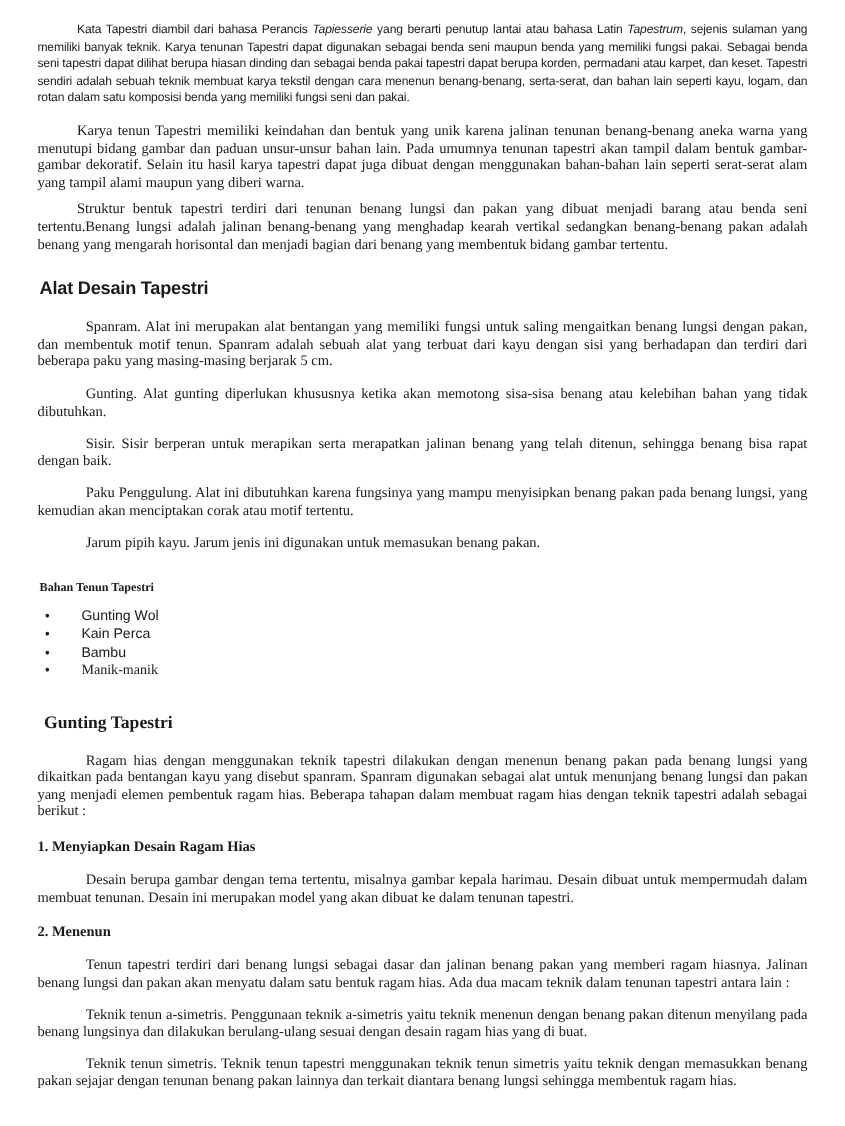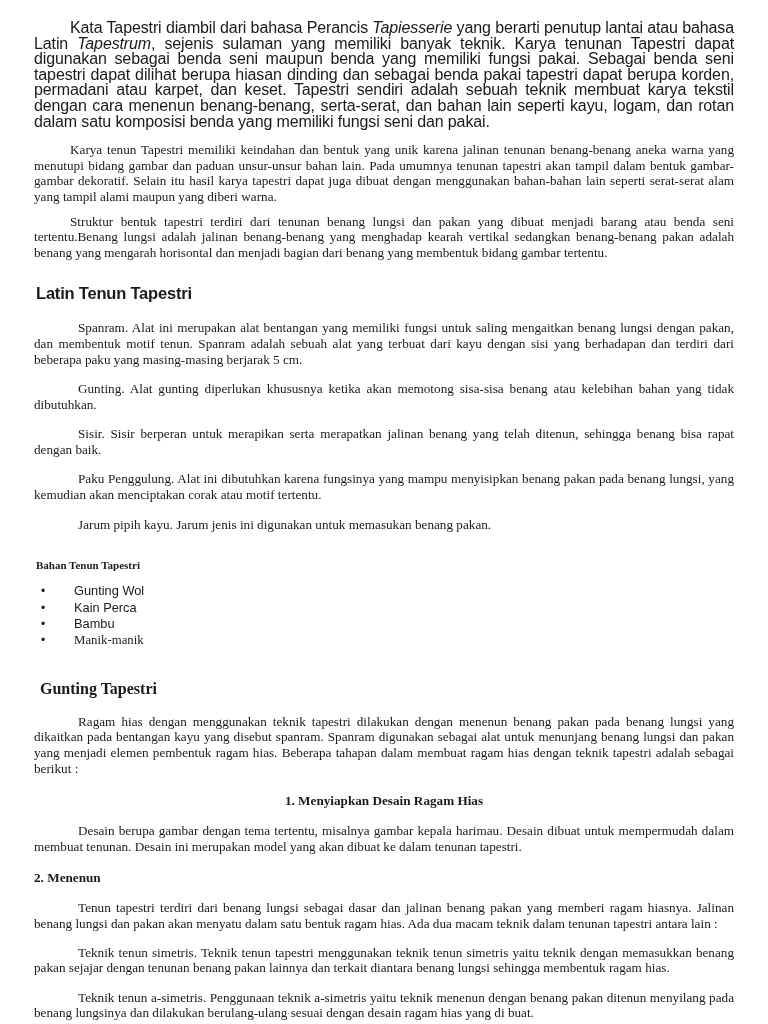--- a/index.html
+++ b/index.html
@@ -28,21 +28,21 @@
   }
 
   
   p {
     margin: 0;
     text-align: justify;
     text-justify: inter-word;
   }
   .p-sans {
     font-family: "Liberation Sans", sans-serif;
-    font-size: 16px;
+    font-size: 11px;
     line-height: 15.6px;
     letter-spacing: -0.12px;
   }
   .p-serif {
     font-family: "Liberation Serif", serif;
     font-size: 13.2px;
     line-height: 15.6px;
   }
   .indent {
     text-indent: 36px;
@@ -122,43 +122,43 @@
 
 <div id="doc">
   <div class="page-body">
 
     <p class="p-sans indent"><span>Kata Tapestri diambil dari bahasa Perancis </span><em class="it-sans">Tapiesserie</em><span> yang berarti penutup lantai atau bahasa Latin </span><em class="it-sans">Tapestrum</em><span>, sejenis sulaman yang memiliki banyak teknik. Karya tenunan Tapestri dapat digunakan sebagai benda seni maupun benda yang memiliki fungsi pakai. Sebagai benda seni tapestri dapat dilihat berupa hiasan dinding dan sebagai benda pakai tapestri dapat berupa korden, permadani atau karpet, dan keset. Tapestri sendiri adalah sebuah teknik membuat karya tekstil dengan cara menenun benang-benang, serta-serat, dan bahan lain seperti kayu, logam, dan rotan dalam satu komposisi benda yang memiliki fungsi seni dan pakai.</span></p>
 
     <p class="p-serif indent gap-none">Karya tenun Tapestri memiliki keindahan dan bentuk yang unik karena jalinan tenunan benang-benang aneka warna yang menutupi bidang gambar dan paduan unsur-unsur bahan lain. Pada umumnya tenunan tapestri akan tampil dalam bentuk gambar-gambar dekoratif. Selain itu hasil karya tapestri dapat juga dibuat dengan menggunakan bahan-bahan lain seperti serat-serat alam yang tampil alami maupun yang diberi warna.</p>
 
     <p class="p-serif indent gap-sm">Struktur bentuk tapestri terdiri dari tenunan benang lungsi dan pakan yang dibuat menjadi barang atau benda seni tertentu.Benang lungsi adalah jalinan benang-benang yang menghadap kearah vertikal sedangkan benang-benang pakan adalah benang yang mengarah horisontal dan menjadi bagian dari benang yang membentuk bidang gambar tertentu.</p>
 
-    <h2 class="h-sans" style="margin-top:23px;">Latin Tenun Tapestri</h2>
+    <h2 class="h-sans" style="margin-top:23px;">Alat Desain Tapestri</h2>
 
     <p class="p-serif indent-lg" style="margin-top:17px;">Spanram. Alat ini merupakan alat bentangan yang memiliki fungsi untuk saling mengaitkan benang lungsi dengan pakan, dan membentuk motif tenun. Spanram adalah sebuah alat yang terbuat dari kayu dengan sisi yang berhadapan dan terdiri dari beberapa paku yang masing-masing berjarak 5 cm.</p>
     <p class="p-serif indent-lg gap-md">Gunting. Alat gunting diperlukan khususnya ketika akan memotong sisa-sisa benang atau kelebihan bahan yang tidak dibutuhkan.</p>
     <p class="p-serif indent-lg gap-md">Sisir. Sisir berperan untuk merapikan serta merapatkan jalinan benang yang telah ditenun, sehingga benang bisa rapat dengan baik.</p>
     <p class="p-serif indent-lg gap-md">Paku Penggulung. Alat ini dibutuhkan karena fungsinya yang mampu menyisipkan benang pakan pada benang lungsi, yang kemudian akan menciptakan corak atau motif tertentu.</p>
     <p class="p-serif indent-lg gap-md">Jarum pipih kayu. Jarum jenis ini digunakan untuk memasukan benang pakan.</p>
 
     <h2 class="h-serif" style="margin-top:23px;">Bahan Tenun Tapestri</h2>
 
     <ul class="bullets" style="margin-top:8px;">
       <li class="li-sans"><span class="bullet">•</span><span>Gunting Wol</span></li>
       <li class="li-sans"><span class="bullet">•</span><span>Kain Perca</span></li>
       <li class="li-sans"><span class="bullet">•</span><span>Bambu</span></li>
       <li class="li-serif"><span class="bullet">•</span><span>Manik-manik</span></li>
     </ul>
 
     <h2 class="h-serif-in" style="margin-top:30px;">Gunting Tapestri</h2>
 
     <p class="p-serif indent-lg" style="margin-top:15px;">Ragam hias dengan menggunakan teknik tapestri dilakukan dengan menenun benang pakan pada benang lungsi yang dikaitkan pada bentangan kayu yang disebut spanram. Spanram digunakan sebagai alat untuk menunjang benang lungsi dan pakan yang menjadi elemen pembentuk ragam hias. Beberapa tahapan dalam membuat ragam hias dengan teknik tapestri adalah sebagai berikut :</p>
 
-    <h3 class="h-num" style="margin-top:17px;text-align:center;">1. Menyiapkan Desain Ragam Hias</h3>
+    <h3 class="h-num" style="margin-top:17px;">1. Menyiapkan Desain Ragam Hias</h3>
     <p class="p-serif indent-lg" style="margin-top:14px;">Desain berupa gambar dengan tema tertentu, misalnya gambar kepala harimau. Desain dibuat untuk mempermudah dalam membuat tenunan. Desain ini merupakan model yang akan dibuat ke dalam tenunan tapestri.</p>
 
     <h3 class="h-num" style="margin-top:16px;">2. Menenun</h3>
     <p class="p-serif indent-lg" style="margin-top:14px;">Tenun tapestri terdiri dari benang lungsi sebagai dasar dan jalinan benang pakan yang memberi ragam hiasnya. Jalinan benang lungsi dan pakan akan menyatu dalam satu bentuk ragam hias. Ada dua macam teknik dalam tenunan tapestri antara lain :</p>
+    <p class="p-serif indent-lg gap-md">Teknik tenun a-simetris. Penggunaan teknik a-simetris yaitu teknik menenun dengan benang pakan ditenun menyilang pada benang lungsinya dan dilakukan berulang-ulang sesuai dengan desain ragam hias yang di buat.</p>
     <p class="p-serif indent-lg gap-none">Teknik tenun simetris. Teknik tenun tapestri menggunakan teknik tenun simetris yaitu teknik dengan memasukkan benang pakan sejajar dengan tenunan benang pakan lainnya dan terkait diantara benang lungsi sehingga membentuk ragam hias.</p>
-    <p class="p-serif indent-lg gap-md">Teknik tenun a-simetris. Penggunaan teknik a-simetris yaitu teknik menenun dengan benang pakan ditenun menyilang pada benang lungsinya dan dilakukan berulang-ulang sesuai dengan desain ragam hias yang di buat.</p>
 
   </div>
 </div>
 
 </body></html>

